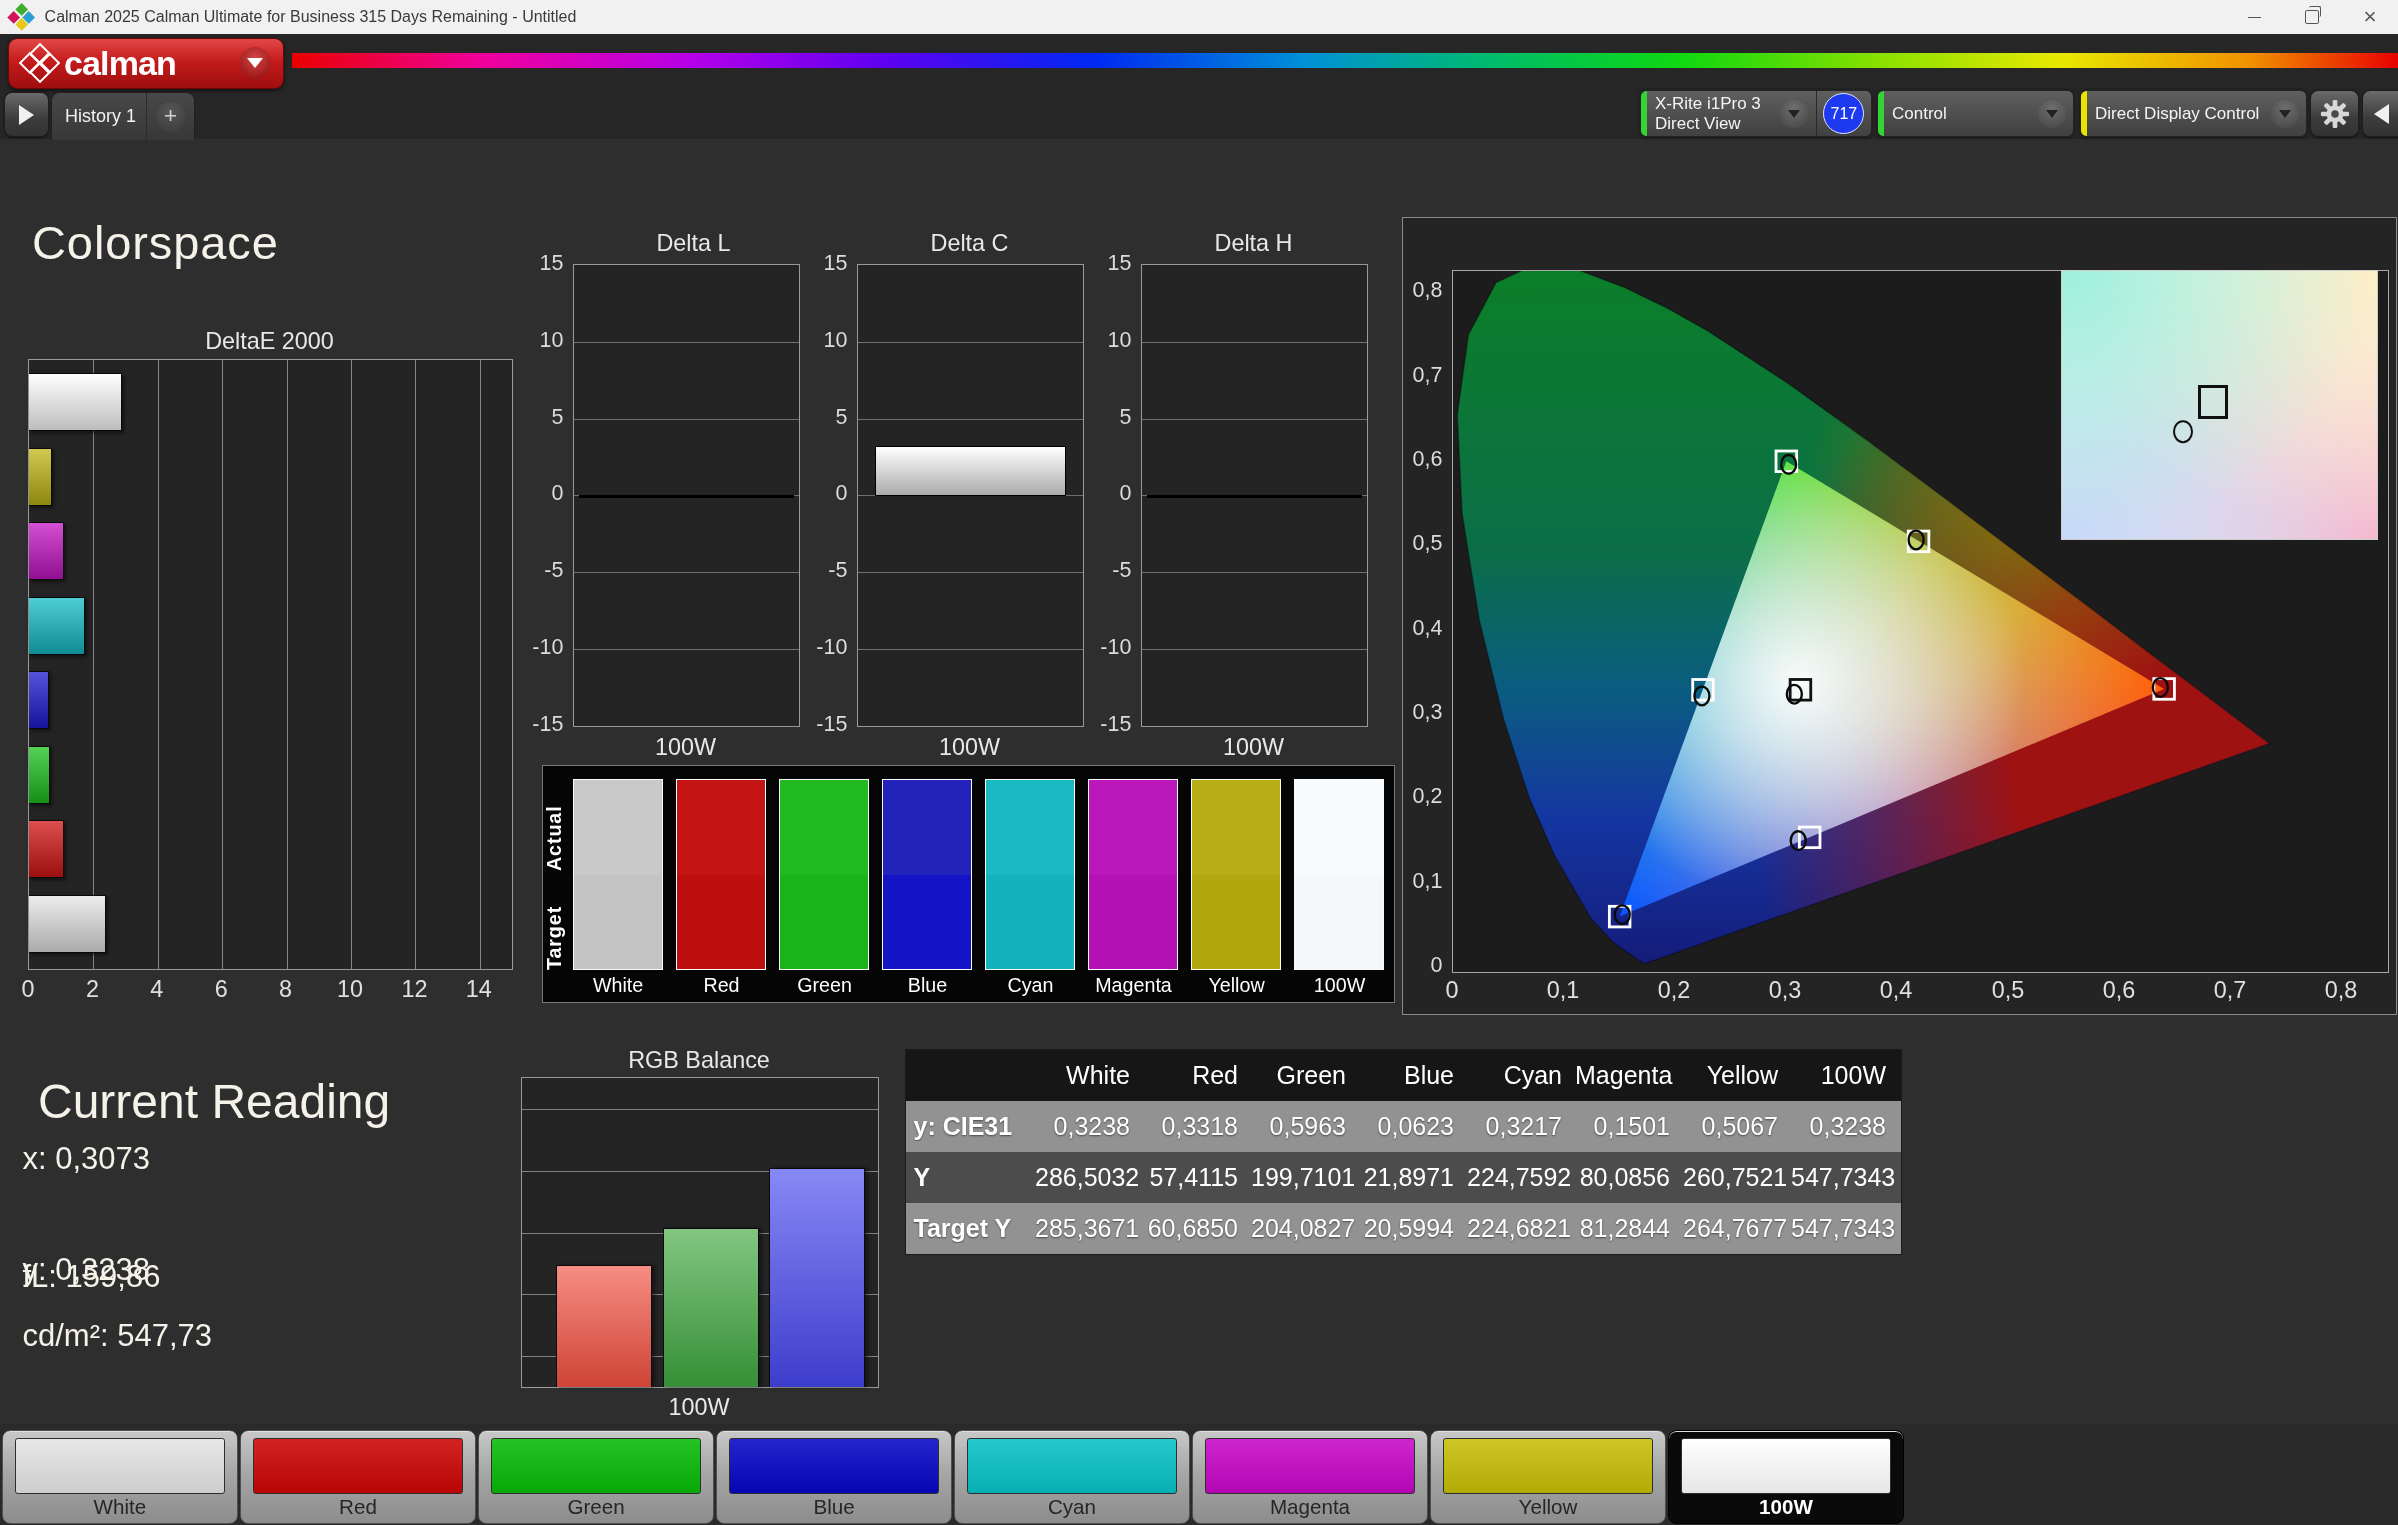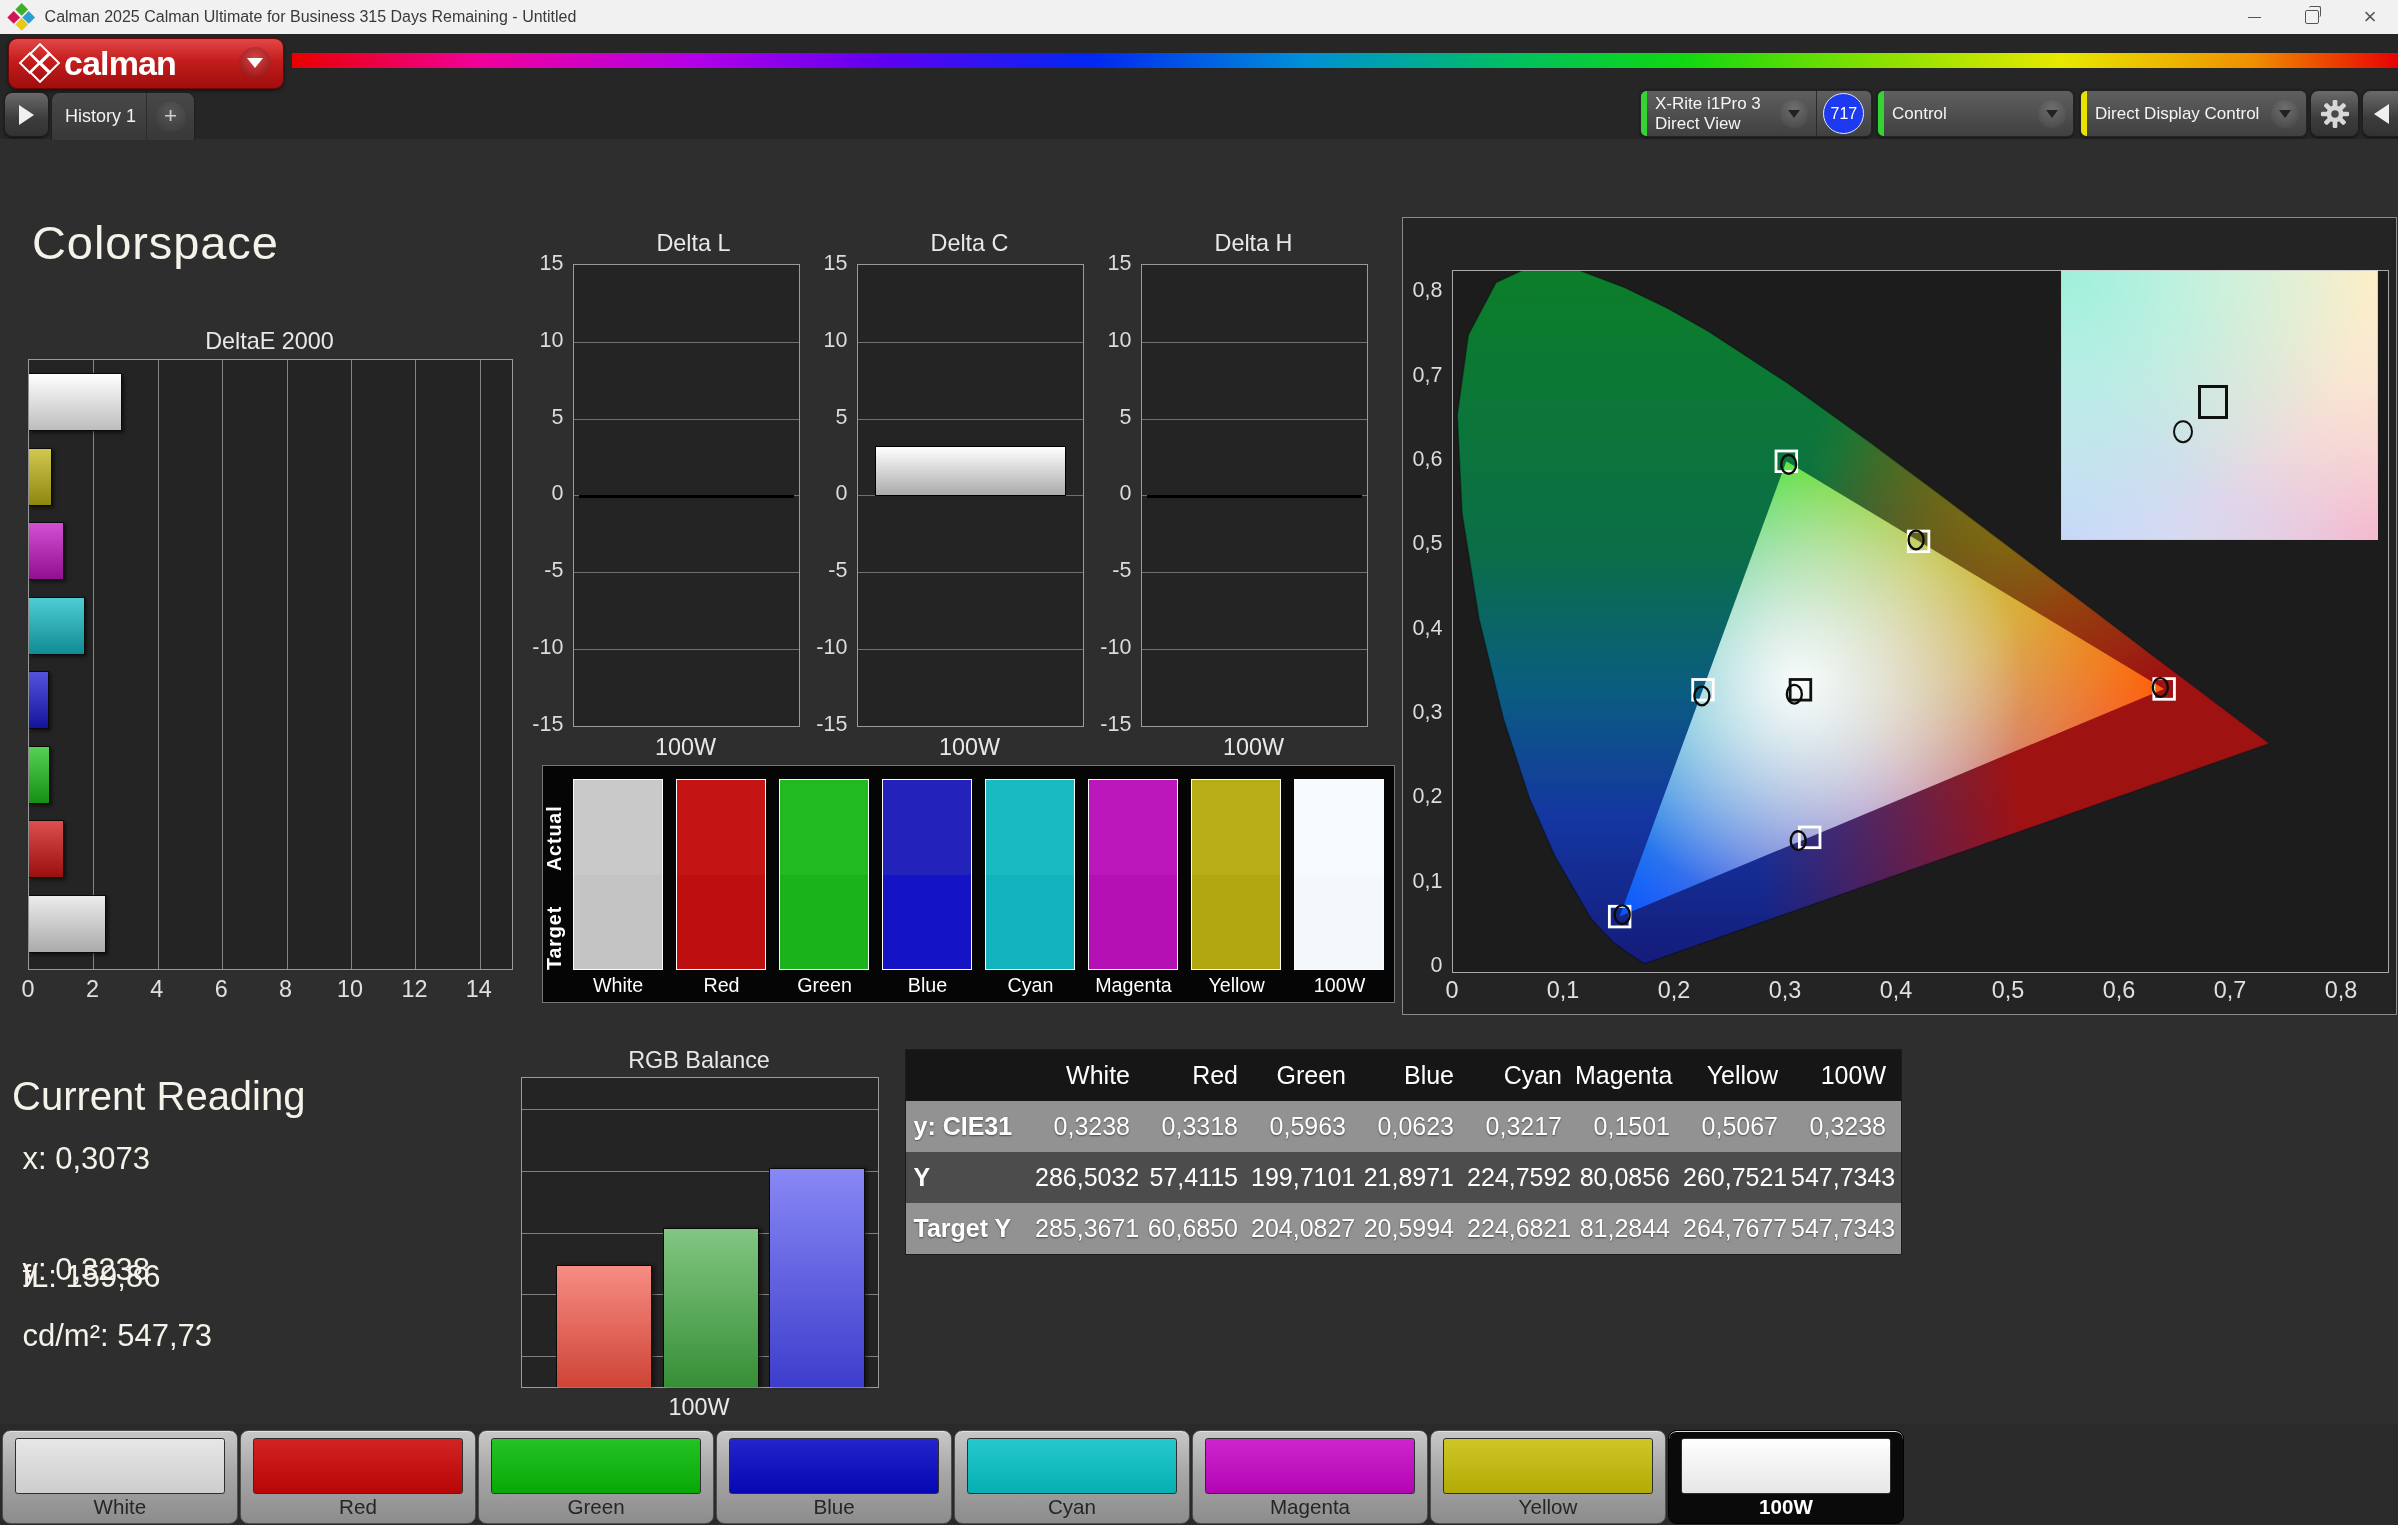--- a/index.html
+++ b/index.html
@@ -79,21 +79,21 @@
   .cie-inset{position:absolute;left:658px;top:52px;width:315px;height:268px;border:0.9px solid #cfcfcf;
      background:radial-gradient(at 0% 0%,#9df0db,rgba(255,255,255,0) 70%),
                 radial-gradient(at 100% 0%,#fdeec6,rgba(255,255,255,0) 70%),
                 radial-gradient(at 0% 100%,#c6d8f8,rgba(255,255,255,0) 75%),
                 radial-gradient(at 100% 100%,#f8b6cc,rgba(255,255,255,0) 75%),#f2f5f4;}
   .inset-square{position:absolute;width:24px;height:28px;border:3.7px solid #101010;transform:translate(-50%,-50%);}
   .inset-circle{position:absolute;width:16px;height:19.7px;border:2.8px solid #101010;border-radius:50%;transform:translate(-50%,-50%);}
   .gamut-box{position:absolute;left:611px;top:693px;width:367px;height:52px;background:#3e3e3e;border-radius:2.8px;
              display:flex;align-items:center;justify-content:center;font-size:28px;color:#f5f5f5;}
   
-  .cr-title{position:absolute;left:12px;top:1074px;font-size:40px;font-weight:200;color:#f5f2ea;}
+  .cr-title{position:absolute;left:38px;top:1074px;font-size:48px;font-weight:200;color:#f5f2ea;}
   .cr-line{position:absolute;left:22.5px;font-size:31px;color:#f5f2ea;}
   
   .dtable{position:absolute;left:905px;top:1049px;width:995px;font-size:25px;color:#fff;border:0.9px solid #1b1b1b;}
   .trow{display:grid;grid-template-columns:129px repeat(8,108px);height:51px;align-items:center;}
   .trow.header{background:#161616;height:51px;}
   .trow.dark{background:#4c4c4c;}
   .trow.light{background:#929292;text-shadow:0 0.9px 1.9px rgba(0,0,0,.5);}
   .tcell{text-align:right;padding-right:13px;overflow:hidden;white-space:nowrap;}
   .tlabel{text-align:left;padding-left:7.5px;font-weight:bold;}
   

